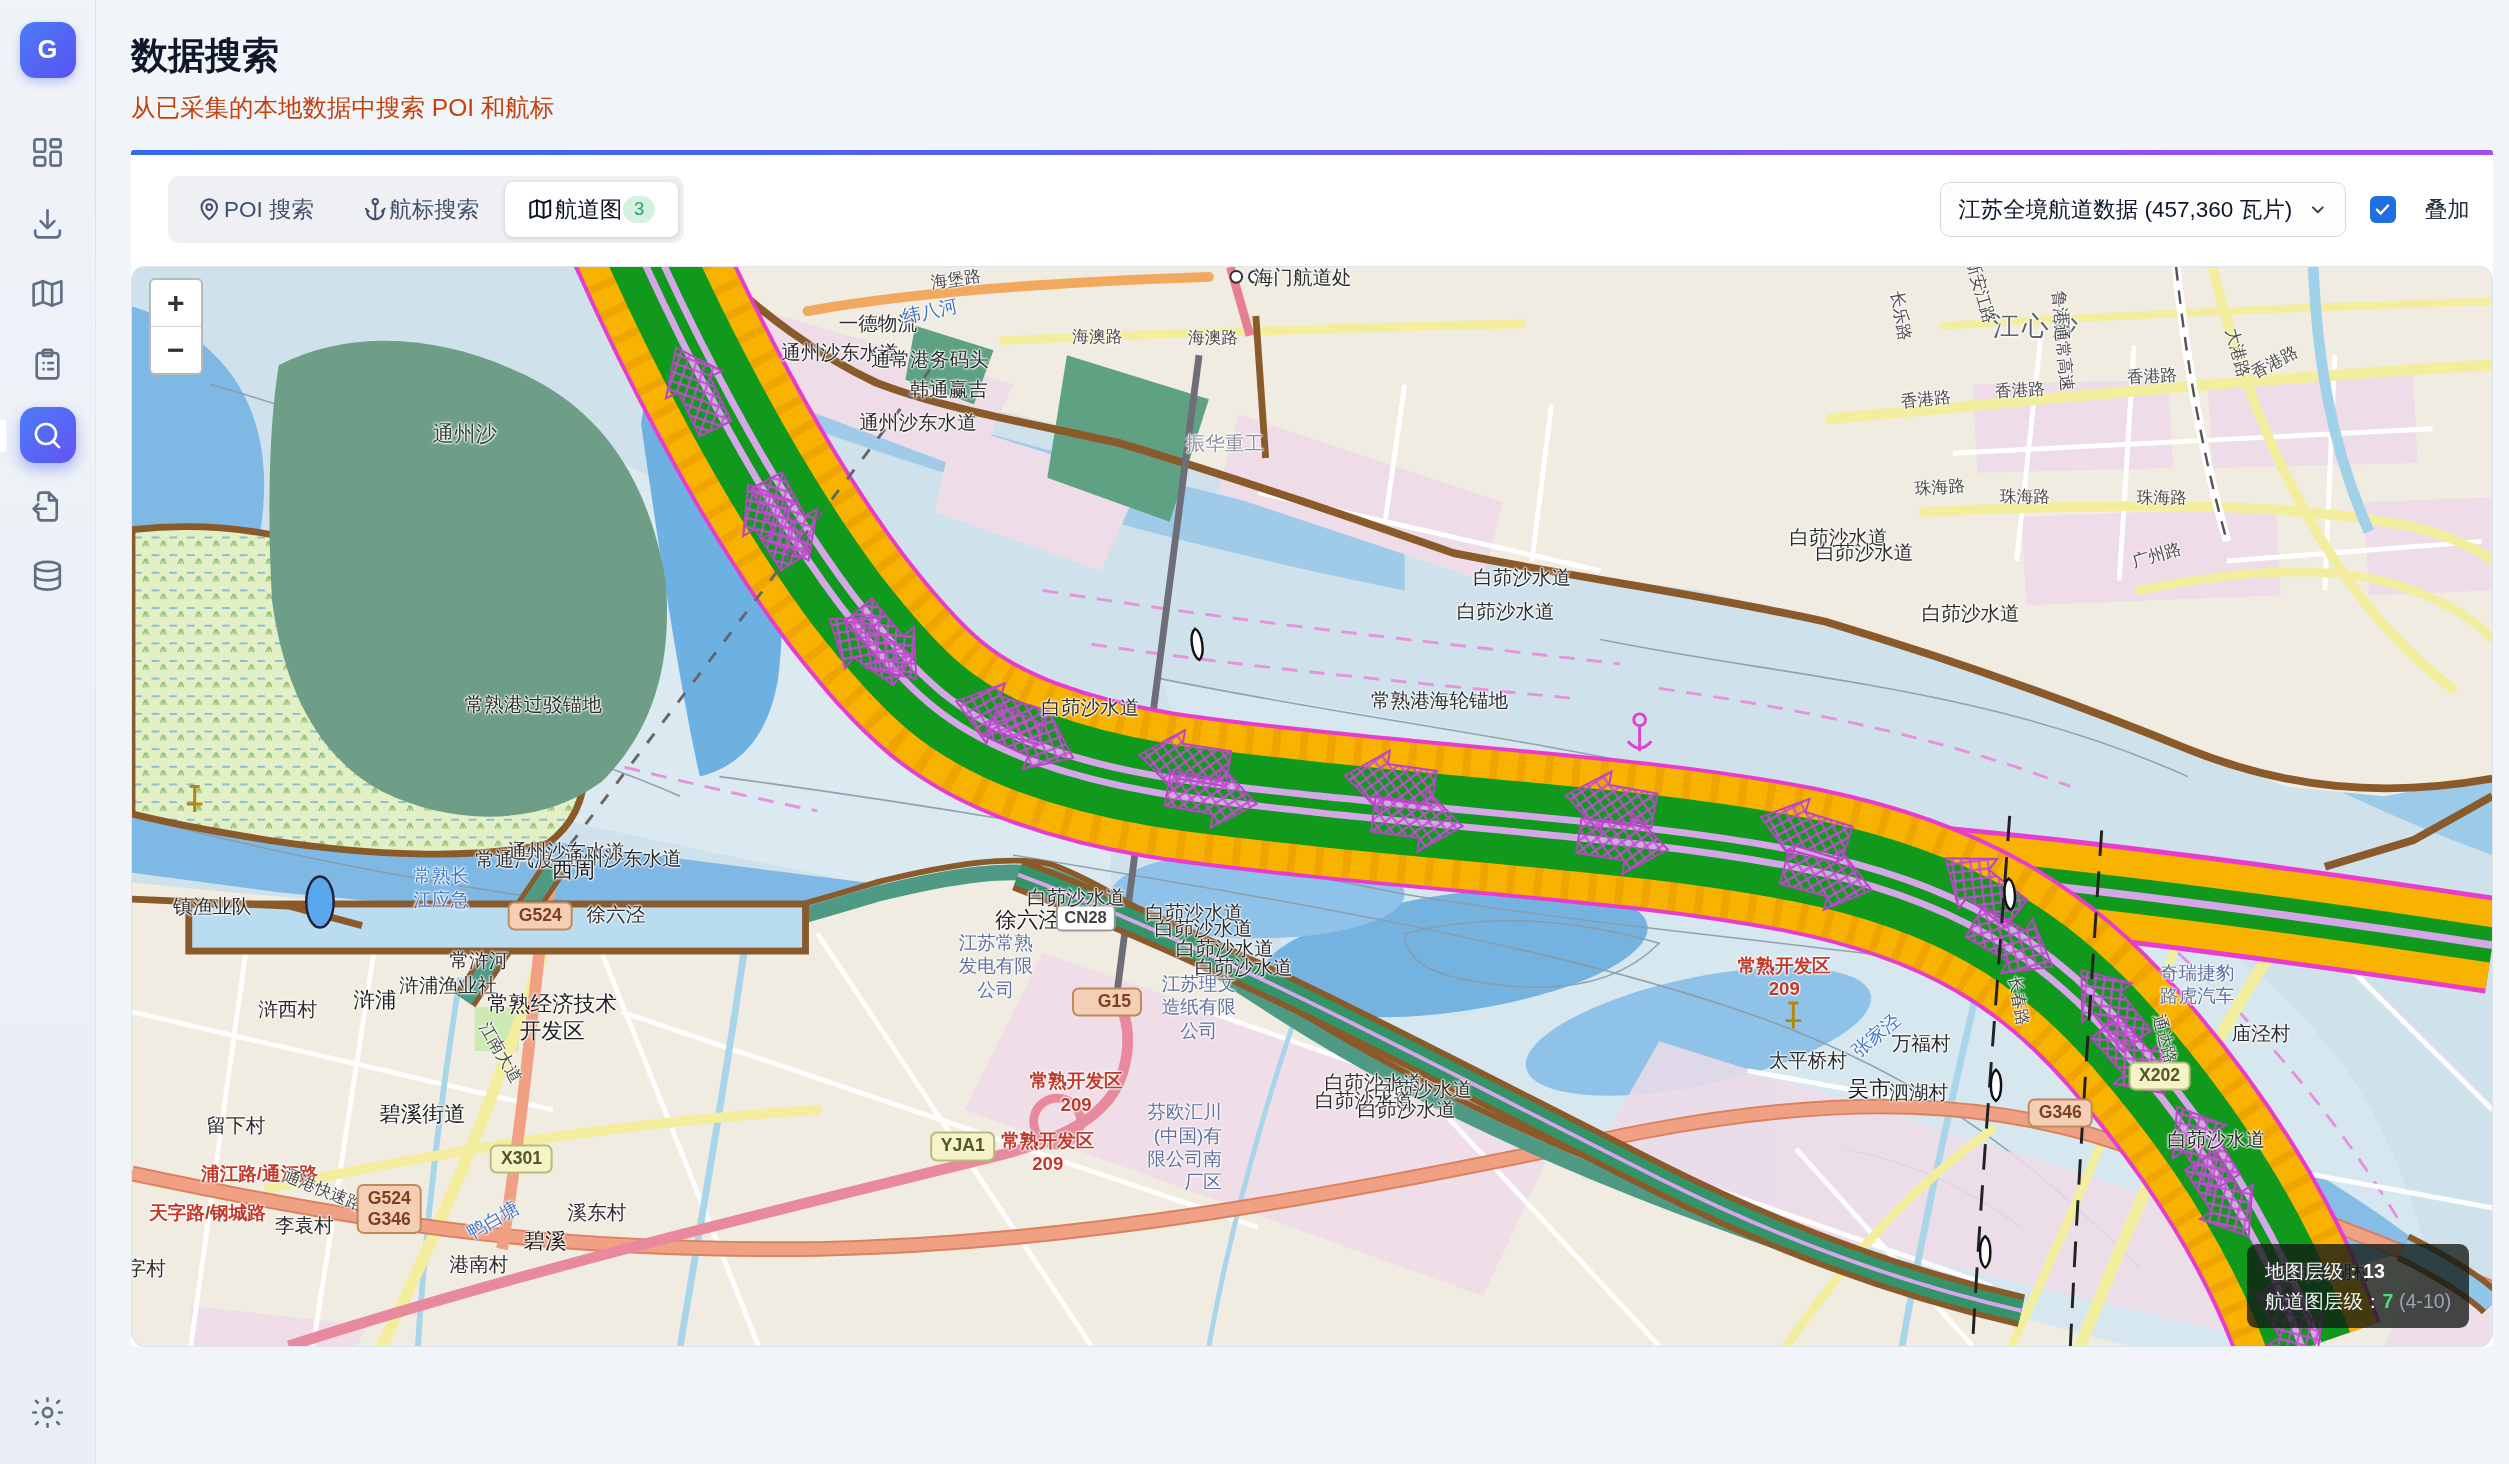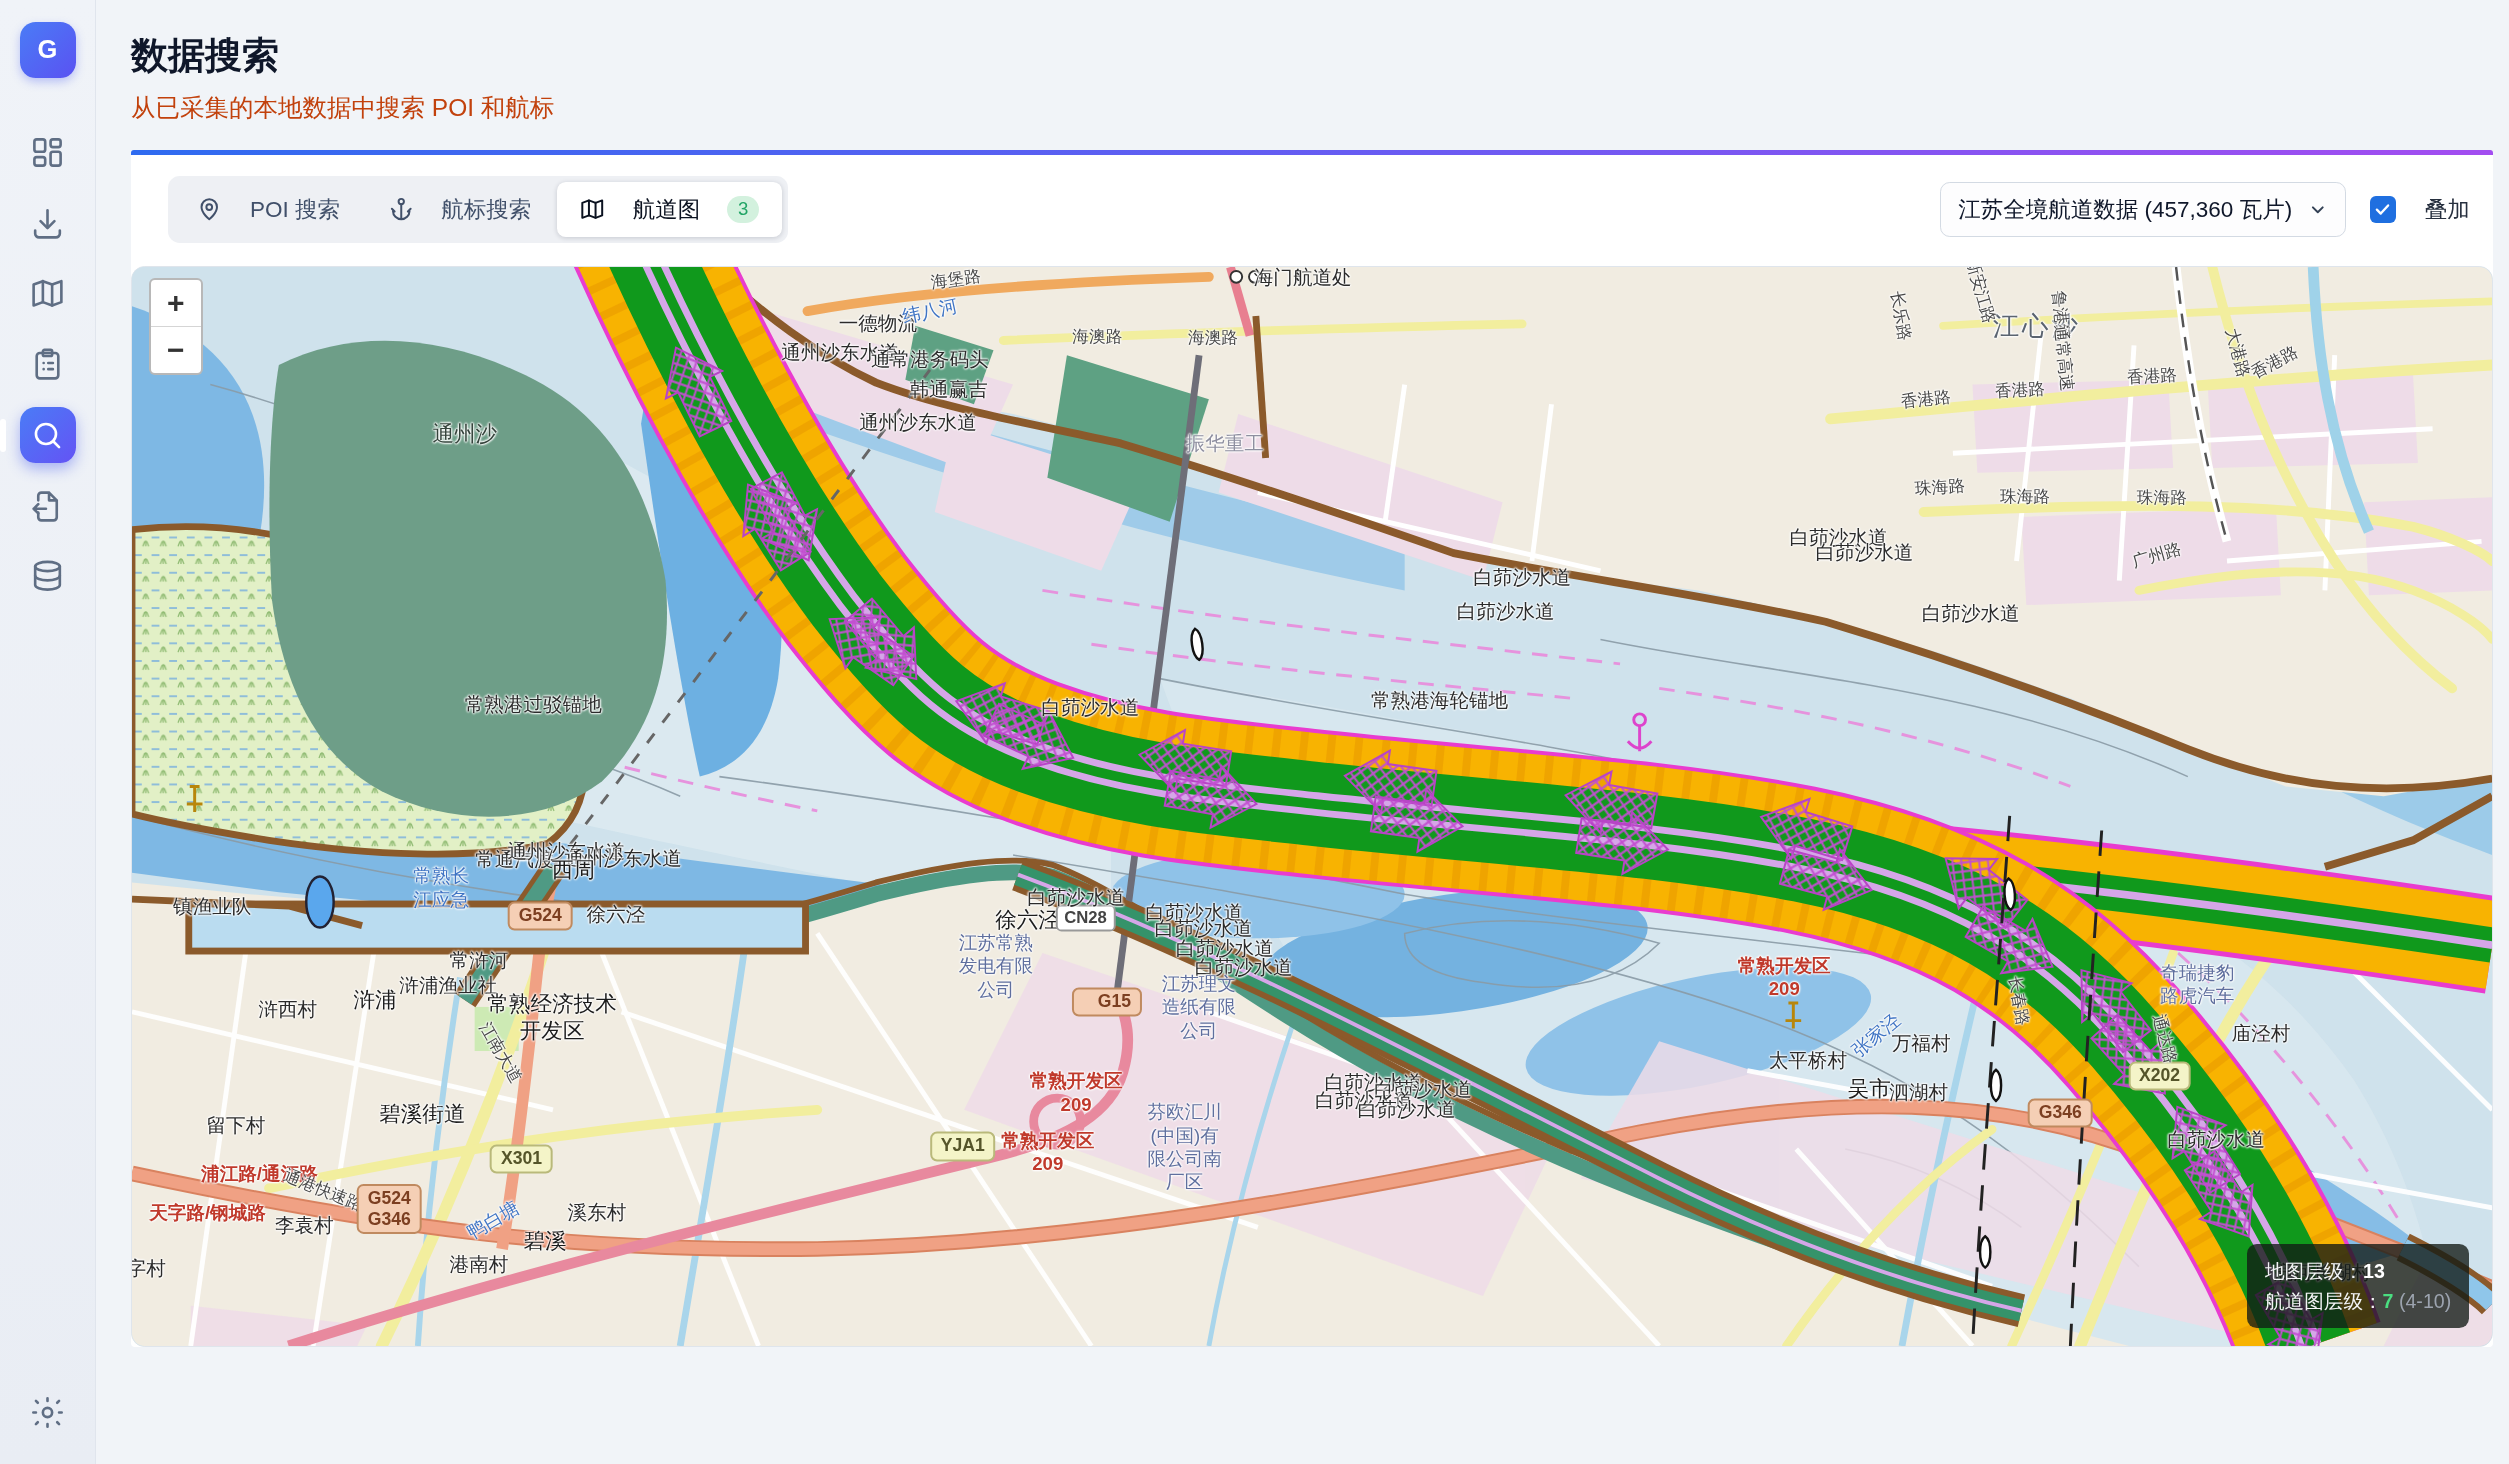--- a/index.html
+++ b/index.html
@@ -35,21 +35,21 @@
   .content{padding:25.5px 15.7px 0 35px;}
   .page-title{font-size:37px;font-weight:bold;color:#0f172a;margin:5.9px 0 9.8px;}
   .page-subtitle{font-size:24.5px;color:#c2410c;margin:0 0 25.5px;}
 
   .panel{background:#ffffff;border-radius:3.9px;position:relative;}
   .panel::before{content:"";display:block;height:4.9px;border-radius:2.9px 2.9px 0 0;
                  background:linear-gradient(90deg,#2f6bf0 0%,#6b5bf2 55%,#a34df0 100%);}
   .toolbar{display:flex;align-items:center;justify-content:space-between;padding:21.6px 23.5px 0 37px;}
 
   .tabs{display:flex;gap:2.9px;background:#eef0f4;border-radius:11.8px;padding:5.9px;}
-  .tab{display:flex;align-items:center;gap:27px;padding:11.8px 22.5px;border-radius:8.8px;font-size:22.5px;
+  .tab{display:flex;align-items:center;gap:1px;padding:11.8px 22.5px;border-radius:8.8px;font-size:22.5px;
        color:#41506a;cursor:pointer;white-space:nowrap;}
   .tab svg{width:26.5px;height:26.5px;stroke:currentColor;stroke-width:1.8;fill:none;stroke-linecap:round;stroke-linejoin:round;}
   .tab.active{background:#ffffff;color:#0b1220;box-shadow:0 1px 4.9px rgba(15,23,42,.18);}
   .tab-badge{background:#d3f1de;color:#22a566;border-radius:979px;font-size:18.6px;padding:3.9px 10.8px;line-height:1;}
 
   .controls{display:flex;align-items:center;gap:23.5px;}
   .select{display:flex;align-items:center;gap:15.7px;border:1px solid #d3dae3;background:#fdfdfe;border-radius:9.8px;
           padding:10.8px 17.6px;font-size:22.5px;color:#0f172a;cursor:pointer;}
   .select svg{width:19.6px;height:19.6px;stroke:#334155;stroke-width:2.4;fill:none;stroke-linecap:round;stroke-linejoin:round;}
   .overlay-toggle{display:flex;align-items:center;gap:10.8px;cursor:pointer;}
@@ -546,21 +546,21 @@
               <span class="ml place" style="left: 46.3%; top: 63.1%; transform: translate(-50%, -50%);">白茆沙水道</span>
               <span class="ml place" style="left: 47.1%; top: 64.9%; transform: translate(-50%, -50%);">白茆沙水道</span>
               <span class="ml company" style="left: 45.2%; top: 68.6%; transform: translate(-50%, -50%);">江苏理文
 造纸有限
 公司</span>
               <span class="ml badge-salmon" style="left: 41.3%; top: 68.1%; transform: translate(-50%, -50%); padding-left: 24px;">G15</span>
               <span class="ml road-red" style="left: 40%; top: 76.5%; transform: translate(-50%, -50%);">常熟开发区
 209</span>
               <span class="ml road-red" style="left: 38.8%; top: 82%; transform: translate(-50%, -50%);">常熟开发区
 209</span>
-              <span class="ml company" style="left: 44.6%; top: 81.5%; transform: translate(-50%, -50%);">芬欧汇川
+              <span class="ml company" style="left: 44.6%; top: 81.5%; transform: translate(-50%, -50%); text-align: right;">芬欧汇川
 (中国)有
 限公司南
 厂区</span>
               <span class="ml place" style="left: 52.6%; top: 75.5%; transform: translate(-50%, -50%);">白茆沙水道</span>
               <span class="ml place" style="left: 54.7%; top: 76.2%; transform: translate(-50%, -50%);">白茆沙水道</span>
               <span class="ml place" style="left: 52.2%; top: 77.2%; transform: translate(-50%, -50%);">白茆沙水道</span>
               <span class="ml place" style="left: 54%; top: 78%; transform: translate(-50%, -50%);">白茆沙水道</span>
               <span class="ml road-red" style="left: 70%; top: 65.8%; transform: translate(-50%, -50%);">常熟开发区
 209</span>
               <span class="ml place" style="left: 75.8%; top: 71.9%; transform: translate(-50%, -50%);">万福村</span>

